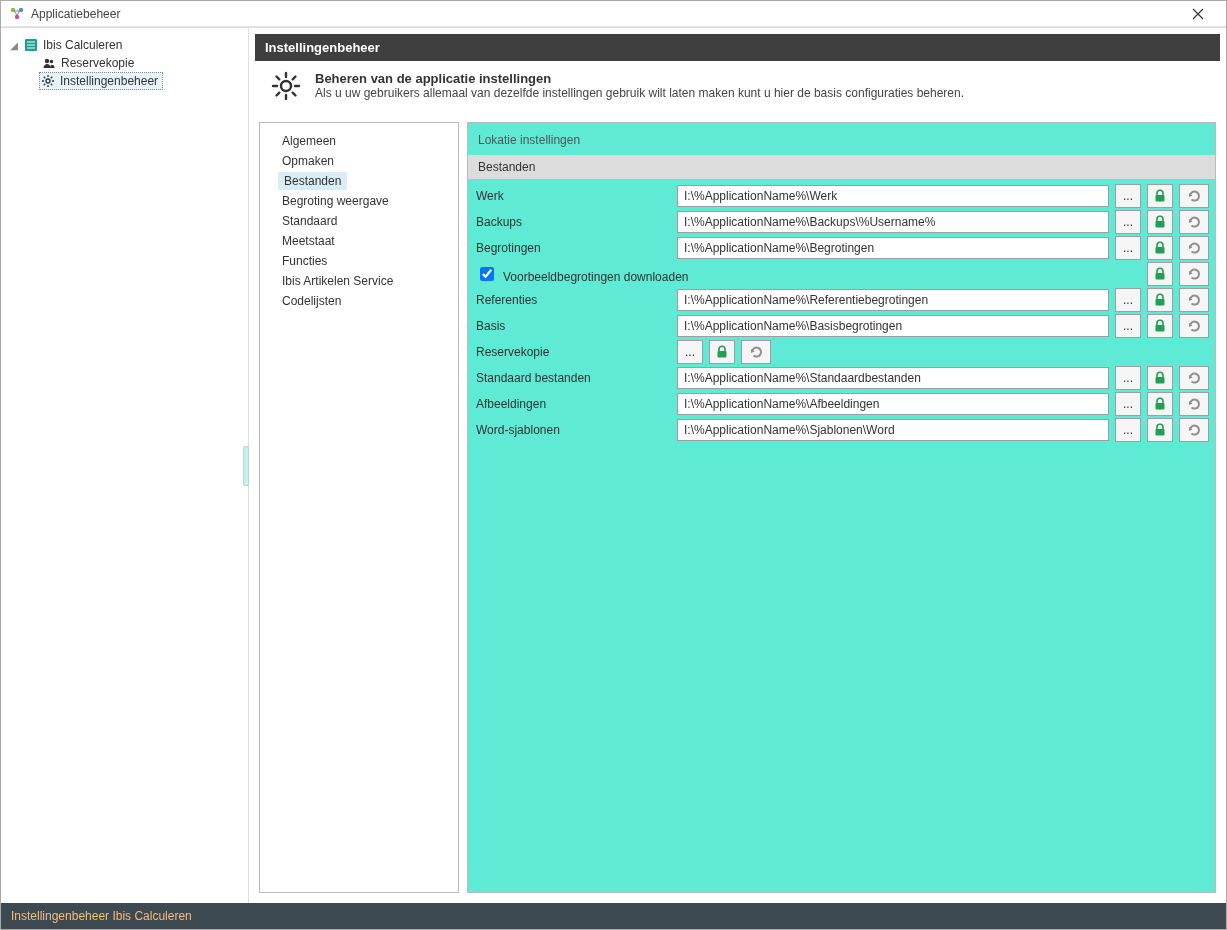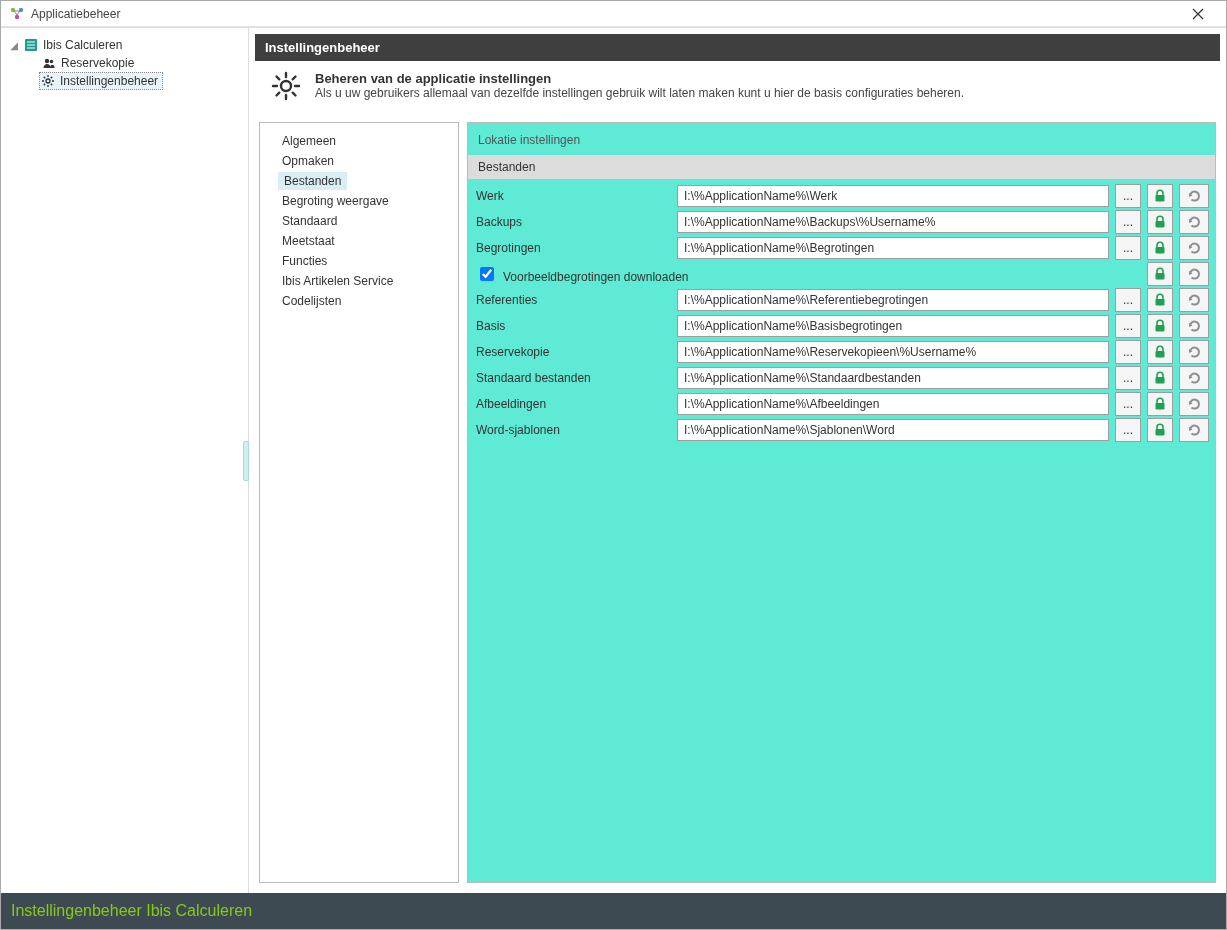--- a/index.html
+++ b/index.html
@@ -120,23 +120,23 @@
   .btn-reset{ width:30px;}
   .btn-reset svg{width:16px;height:16px;}
   .checkbox-row{
     display:flex; align-items:center; gap:6px; height:26px;
   }
   .checkbox-label-area{
     display:flex; align-items:flex-end; gap:6px; width:auto; flex:1; padding-left:0;
   }
   .checkbox-input{width:14px;height:14px;}
   .status-bar{
-    height:36px; background:#3d4a52; color:#84cc16;
+    height:26px; background:#3d4a52; color:#fdba74;
     display:flex; align-items:center; padding:0 10px;
-    font-size:16px;
+    font-size:12px;
   }
   
   .calc-icon rect{fill:#1a9e8f;}
   .calc-icon line{stroke:#fff;stroke-width:1;}
   .lock-green path, .lock-green rect{fill:#1fa055;}
   .lock-green .shackle{fill:none;stroke:#1fa055;stroke-width:1.6;}
   .reset-gray path{fill:none;stroke:#8f8f8f;stroke-width:2;}
   .reset-gray polygon{fill:#8f8f8f;}
 </style>
 </head>
@@ -373,21 +373,20 @@
                 </div>
                 <div class="btn btn-reset">
                   <svg class="reset-gray" viewBox="0 0 16 16">
                     <path d="M4 8 a4.5 4.5 0 1 1 1.5 3.4"></path>
                     <polygon points="3,5 3,9 6.5,7.5"></polygon>
                   </svg>
                 </div>
               </div>
               <div class="field-row">
                 <div class="field-label">Reservekopie</div>
-                <input class="field-input" type="text" value="I:\%ApplicationName%\Reservekopieen\%Username%" style="">
                 <div class="btn btn-ellipsis">...</div>
                 <div class="btn btn-lock">
                   <svg class="lock-green" viewBox="0 0 14 14">
                     <path class="shackle" d="M4 6 V4.2 a3 3 0 0 1 6 0 V6"></path>
                     <rect x="2.5" y="6" width="9" height="6.5" rx="1"></rect>
                   </svg>
                 </div>
                 <div class="btn btn-reset">
                   <svg class="reset-gray" viewBox="0 0 16 16">
                     <path d="M4 8 a4.5 4.5 0 1 1 1.5 3.4"></path>

